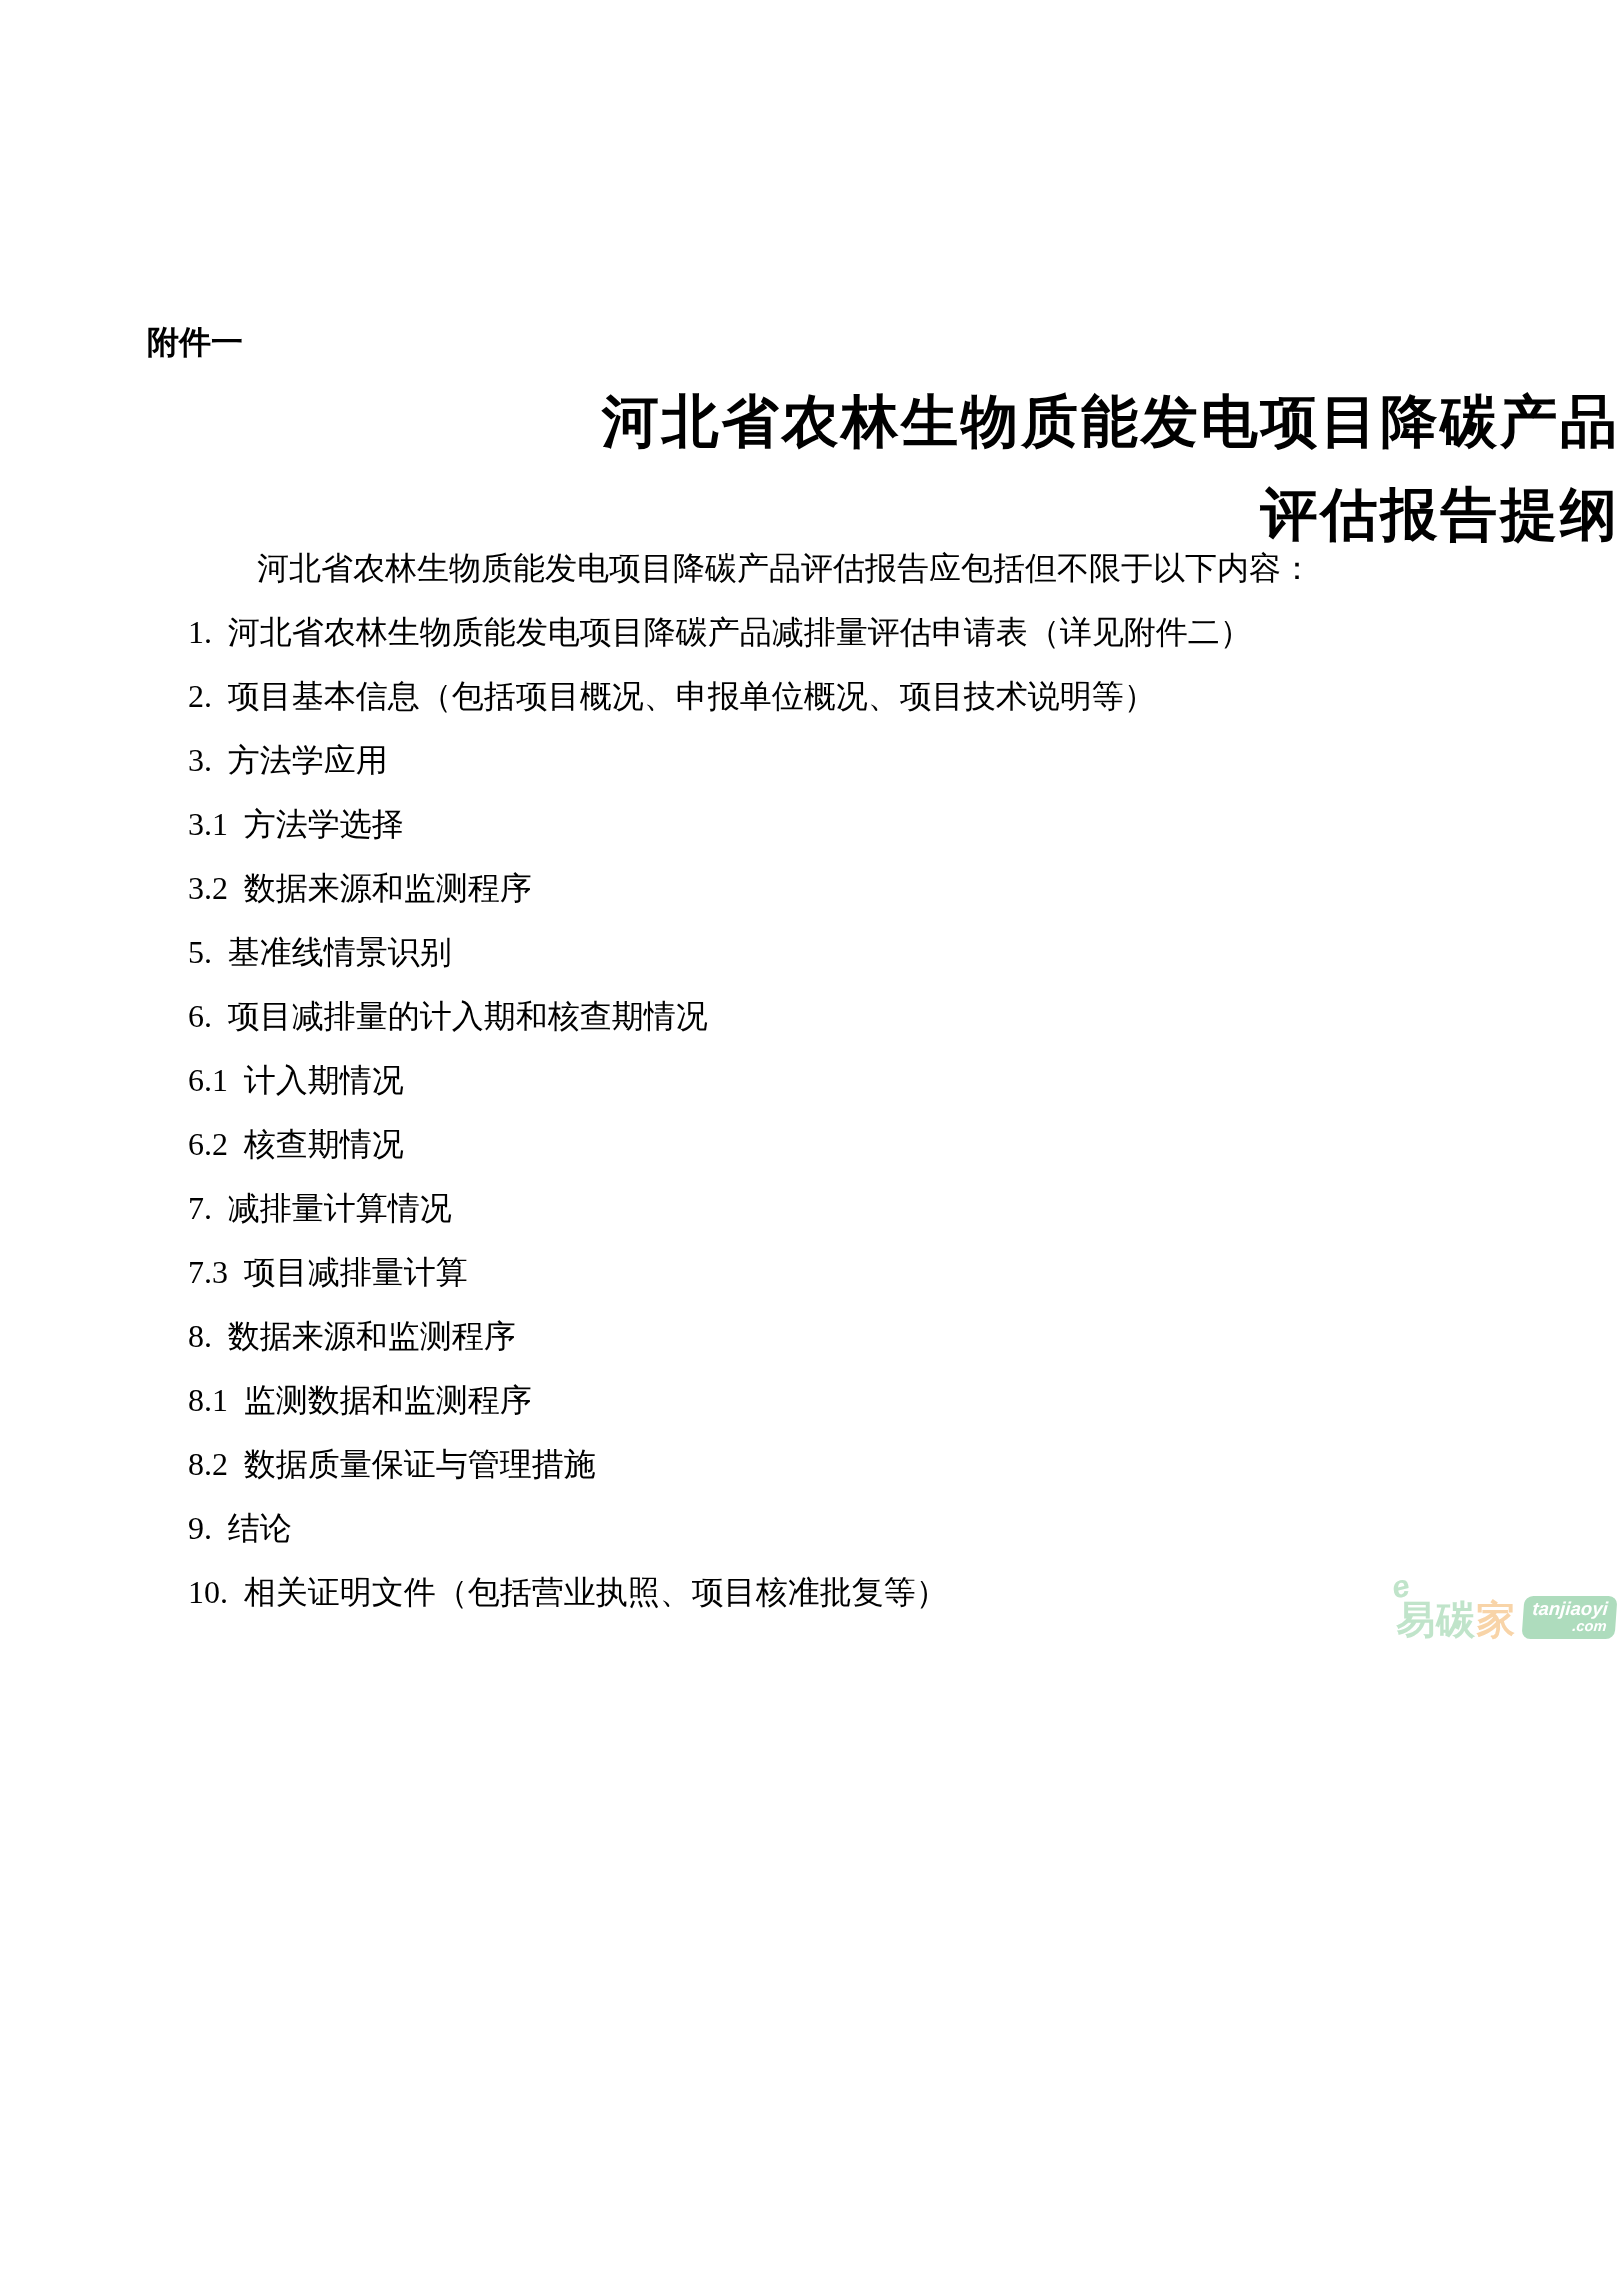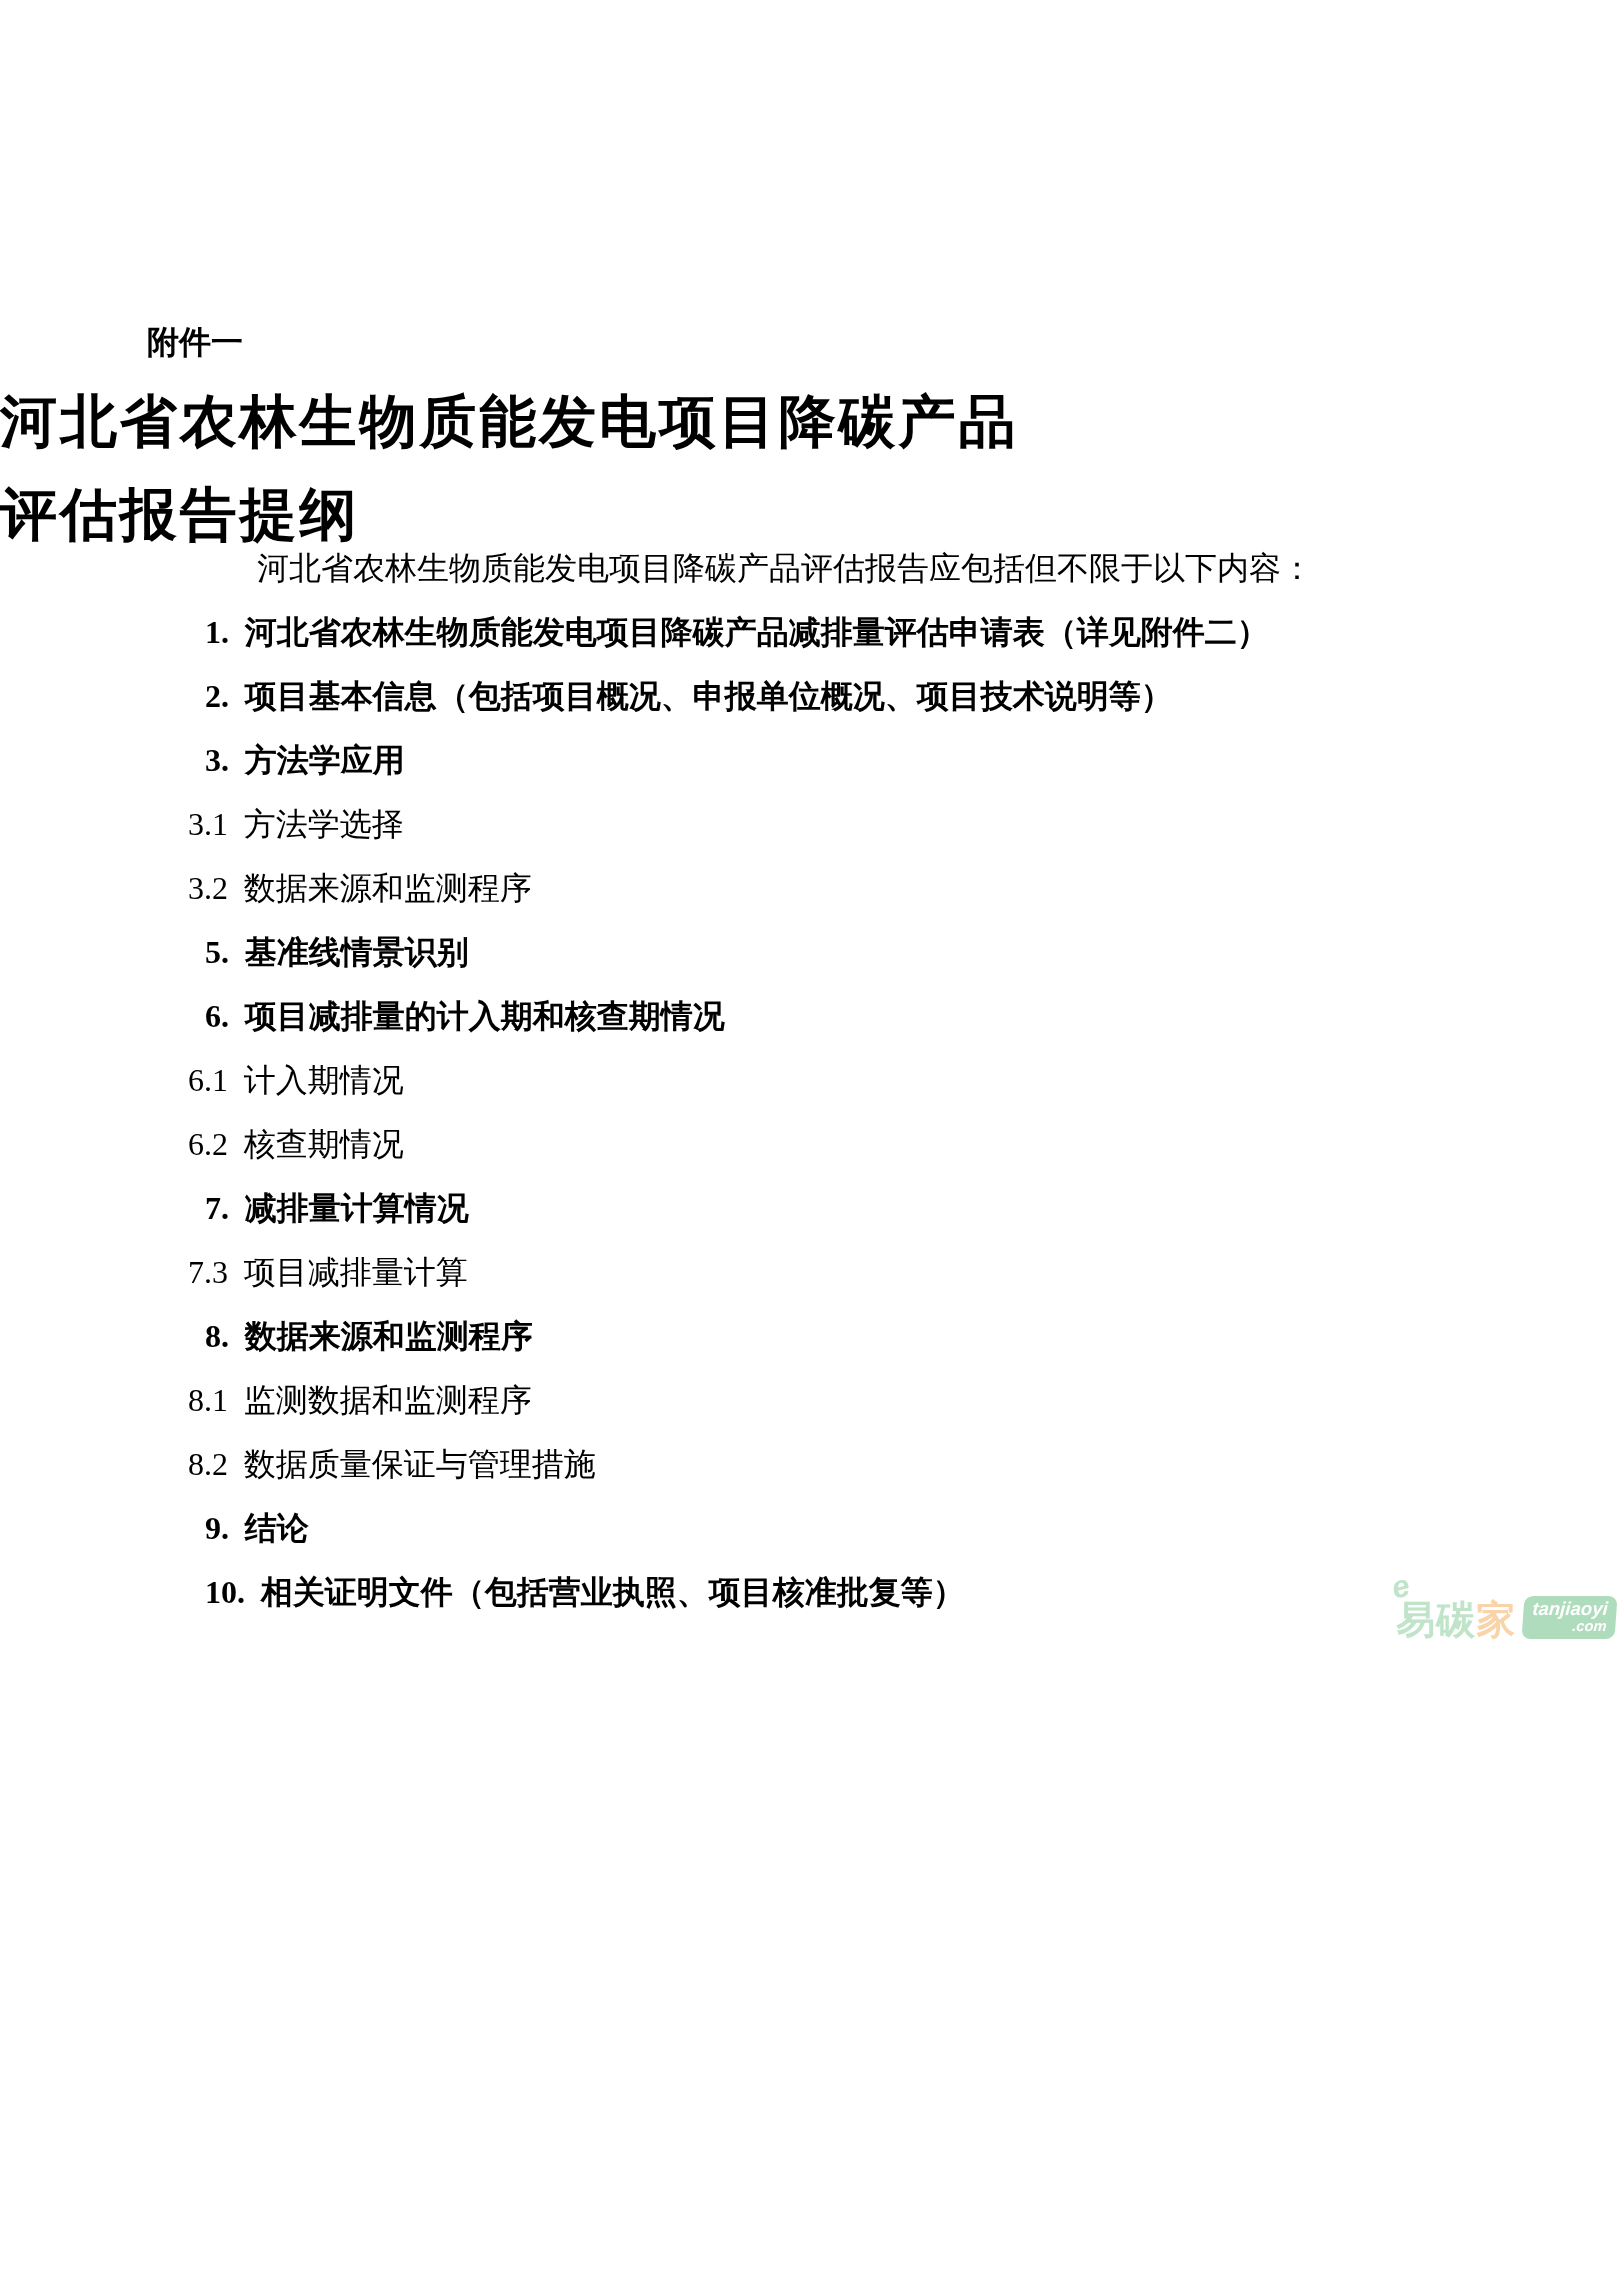--- a/index.html
+++ b/index.html
@@ -11,32 +11,32 @@
     font-family:"Liberation Serif", serif;
     overflow:hidden;
   }
   .attachment{
     position:absolute;left:147px;top:321px;
     font-size:32px;font-weight:bold;
     font-family:"Liberation Sans", sans-serif;
   }
   .title{
     position:absolute;top:375px;left:0;width:100%;
-    text-align:left;
+    text-align:right;
     font-family:"Liberation Sans", sans-serif;
     font-weight:bold;
     font-size:57px;line-height:93px;letter-spacing:2.9px;
     margin:0;
   }
   .content{
     position:absolute;left:188px;top:536px;width:1284px;
     font-size:32px;
   }
   .row{height:64px;line-height:64px;white-space:nowrap;}
-  .row.bold{font-weight:bold;margin-left:17px;}
+  .row.bold{font-weight:normal;}
   .intro-row{text-indent:69px;}
   .num{margin-right:15.7px;}
   .pagenum{
     position:absolute;top:2120px;left:0;width:100%;
     text-align:center;font-size:38px;
   }
   .watermark{
     position:absolute;right:3.9px;bottom:8.8px;
     display:flex;align-items:flex-end;
     font-family:"Liberation Sans", sans-serif;

